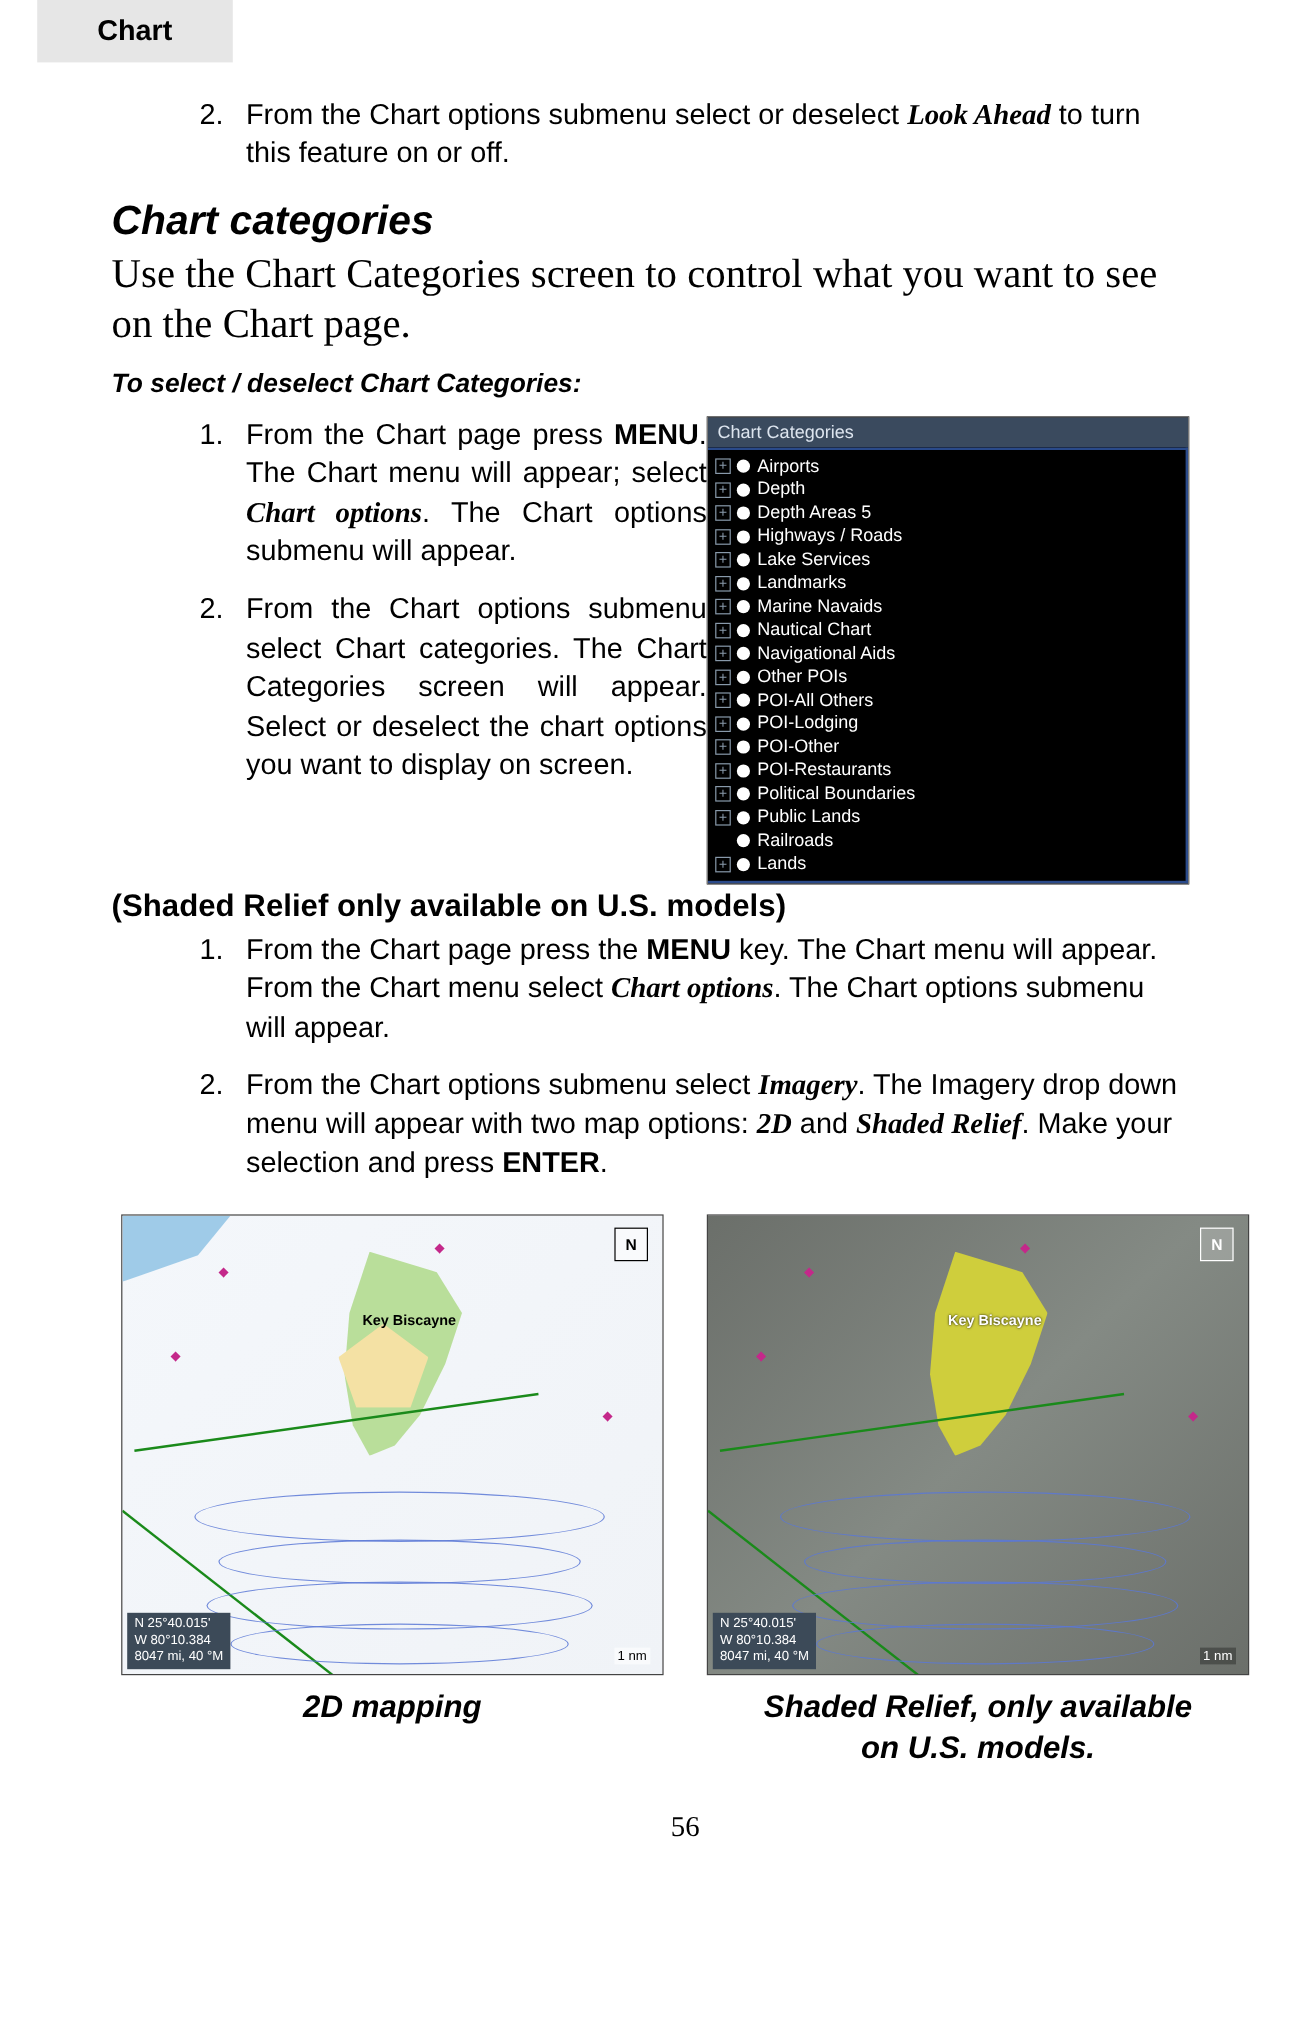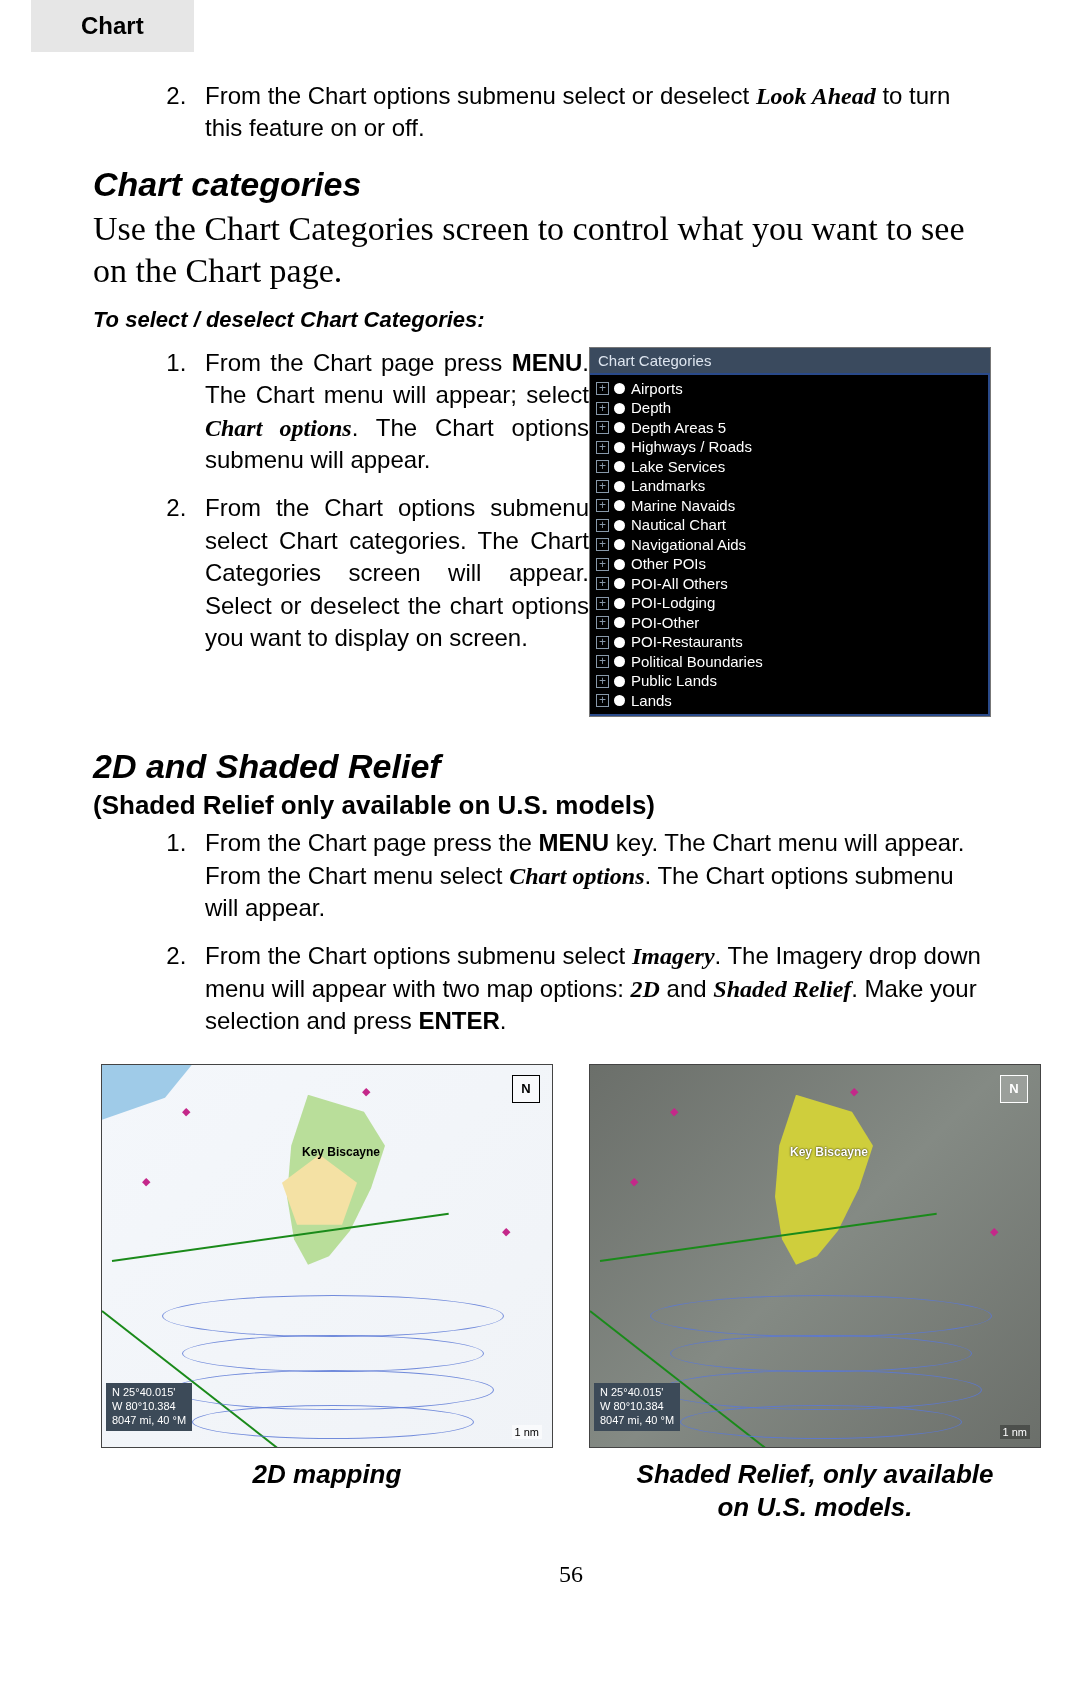--- a/index.html
+++ b/index.html
@@ -175,21 +175,21 @@
     width:340px; transform-origin:left;
   }
   .tl1 { top:195px; left:10px; transform:rotate(-8deg); }
   .tl2 { top:245px; left:0; width:230px; transform:rotate(38deg); }
   .navmark { position:absolute; font-size:11px; color:#c4288a; }
   .label-key {
     position:absolute; top:80px; left:200px;
     font-weight:bold; font-size:12px; color:#000;
   }
   .coord-box {
-    position:absolute; left:4px; bottom:16px;
+    position:absolute; left:4px; bottom:4px;
     background:#3c4a58; color:#fff; font-size:11px;
     padding:3px 6px; line-height:1.25;
     font-family: Arial, sans-serif;
   }
   .north {
     position:absolute; top:10px; right:12px;
     width:26px; height:26px; border:1.5px solid #000;
     font-size:13px; font-weight:bold;
     display:flex; align-items:center; justify-content:center;
     background:rgba(255,255,255,0.5);
@@ -323,29 +323,33 @@
               <div class="expander">+</div>
               <div class="dot"></div>
               <div>Political Boundaries</div>
             </div>
             <div class="cat-item">
               <div class="expander">+</div>
               <div class="dot"></div>
               <div>Public Lands</div>
             </div>
             <div class="cat-item">
+              <div class="expander empty"></div>
+              <div class="dot"></div>
+              <div>Railroads</div>
+            </div>
+            <div class="cat-item">
               <div class="expander">+</div>
               <div class="dot"></div>
               <div>Lands</div>
             </div>
           </div>
       </div>
     </div>
 
-    <h2 class="section" style="margin-top:30px;">2D and Shaded Relief</h2>
     <h3 class="subtitle">(Shaded Relief only available on U.S. models)</h3>
 
     <ol class="steps" style="margin-right:60px;">
       <li>
         <span>From the Chart page press the </span><span class="bold">MENU</span><span> key. The Chart menu will appear. From the Chart menu select </span><span class="serif-i">Chart options</span><span>. The Chart options submenu will appear.</span>
       </li>
       <li>
         <span>From the Chart options submenu select </span><span class="serif-i">Imagery</span><span>. The Imagery drop down menu will appear with two map options: </span><span class="serif-i">2D</span><span> and </span><span class="serif-i">Shaded Relief</span><span>. Make your selection and press </span><span class="bold">ENTER</span><span>.</span>
       </li>
     </ol>

